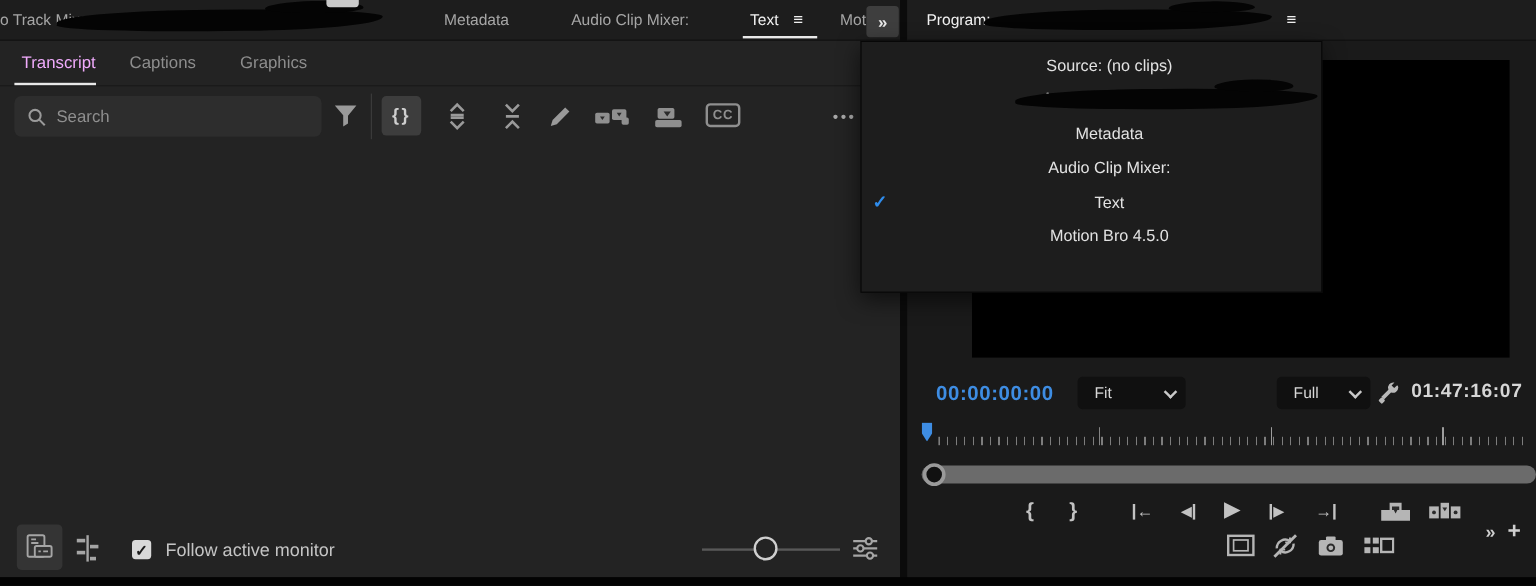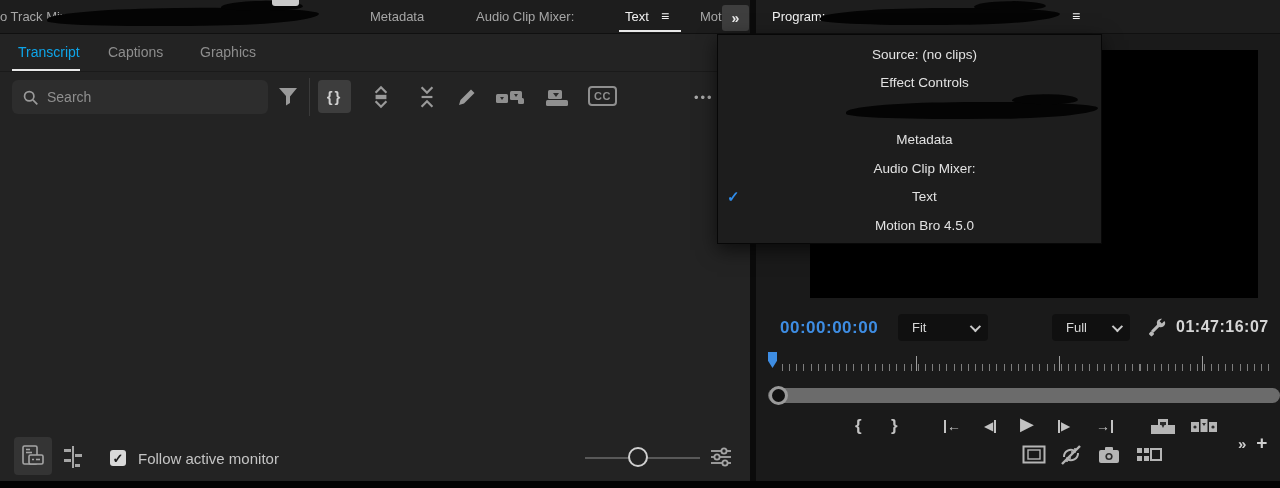--- a/index.html
+++ b/index.html
@@ -27,21 +27,21 @@
     position:absolute; background:#040404;
     border-radius:45% 55% 40% 60% / 55% 45% 60% 40%;
   }
   .scribble::after {
     content:""; position:absolute; right:6%; top:-35%; width:30%; height:55%;
     background:#040404; border-radius:50% 50% 40% 60%/60% 60% 40% 40%;
   }
 
   .subtabs { position:absolute; left:0; top:34px; width:100%; height:38px; background:#232323; border-bottom:1px solid #1a1a1a; }
   .subtab { position:absolute; top:10px; font-size:14px; color:#8d8d8d; }
-  .subtab.active { color:#0ea5e9; }
+  .subtab.active { color:#f0abfc; }
 
   
   .toolbar { position:absolute; left:0; top:72px; width:100%; height:52px; }
   .search-box {
     position:absolute; left:12px; top:8px; width:256px; height:34px;
     background:#2d2d2d; border-radius:6px; display:flex; align-items:center; gap:8px; padding:0 10px;
   }
   .search-input {
     background:transparent; border:none; outline:none; color:#cfcfcf;
     font-size:14px; width:200px; font-family:"Liberation Sans",sans-serif;
@@ -286,21 +286,21 @@
     </div>
 
     <div class="video-area"></div>
 
     <div class="rp-controls">
       <span class="timecode-current">00:00:00:00</span>
       <div class="select-ctl" style="left:142px; width:90px;">
         <span>Fit</span>
         <span class="chev"></span>
       </div>
-      <div class="select-ctl" style="left:296px; width:78px;">
+      <div class="select-ctl" style="left:308px; width:78px;">
         <span>Full</span>
         <span class="chev"></span>
       </div>
       <span class="wrench-wrap">
         <svg width="22" height="22" viewBox="0 0 24 24">
             <path d="M21 6.5a4.8 4.8 0 0 1-6.6 4.4L8 17.3 5.6 14.9l6.4-6.4A4.8 4.8 0 0 1 17.5 2l-2.6 2.6 2.4 2.4L20 4.4c.6.6 1 1.3 1 2.1z" fill="#b9b9b9"></path>
             <rect x="4" y="16" width="4.5" height="4.5" rx="1" transform="rotate(45 6 18)" fill="#b9b9b9"></rect>
           </svg>
       </span>
       <span class="timecode-total">01:47:16:07</span>
@@ -392,23 +392,20 @@
         <span style="font-size:19px;">+</span>
       </span>
     </div>
   </div>
 
   <div class="dropdown-menu">
     <div class="menu-item">
         <span>Source: (no clips)</span>
       </div>
     <div class="menu-item">
-        <span>Effect Controls</span>
-      </div>
-    <div class="menu-item">
       <span>Audio Track Mixer:</span>
       <div class="menu-scribble"></div>
     </div>
     <div class="menu-item">
         <span>Metadata</span>
       </div>
     <div class="menu-item">
         <span>Audio Clip Mixer:</span>
       </div>
     <div class="menu-item">

